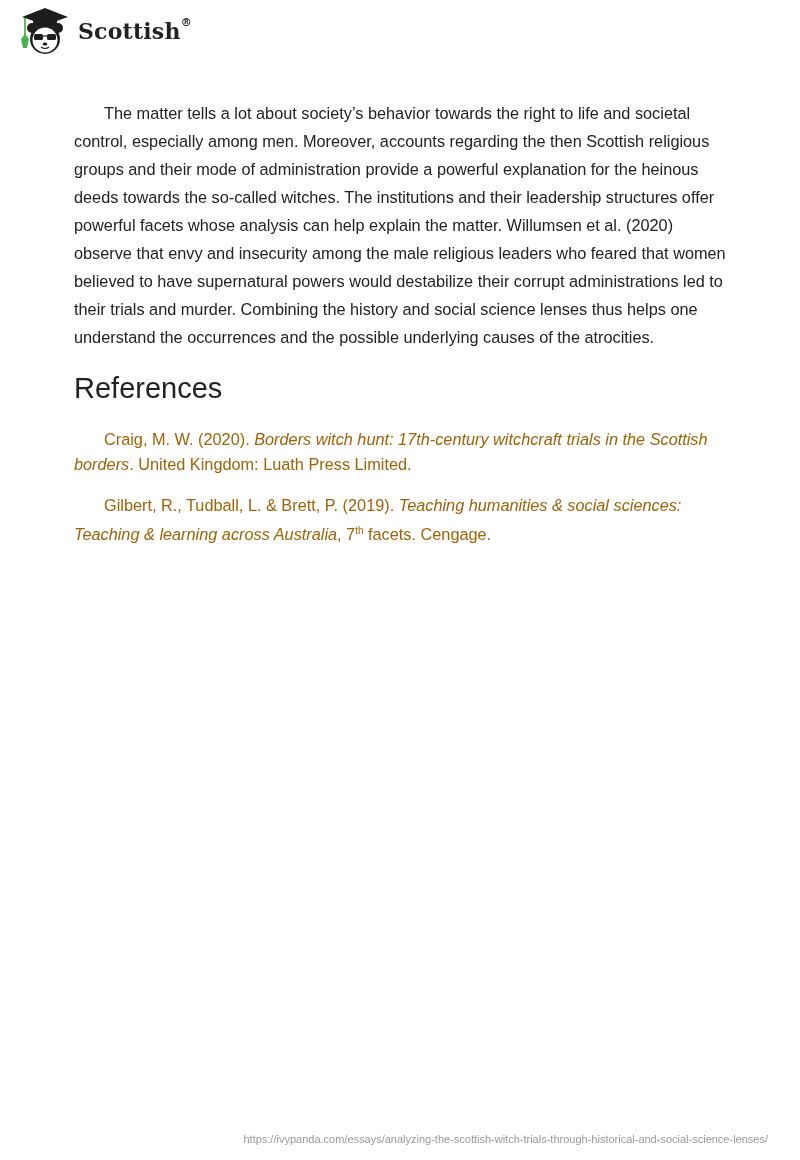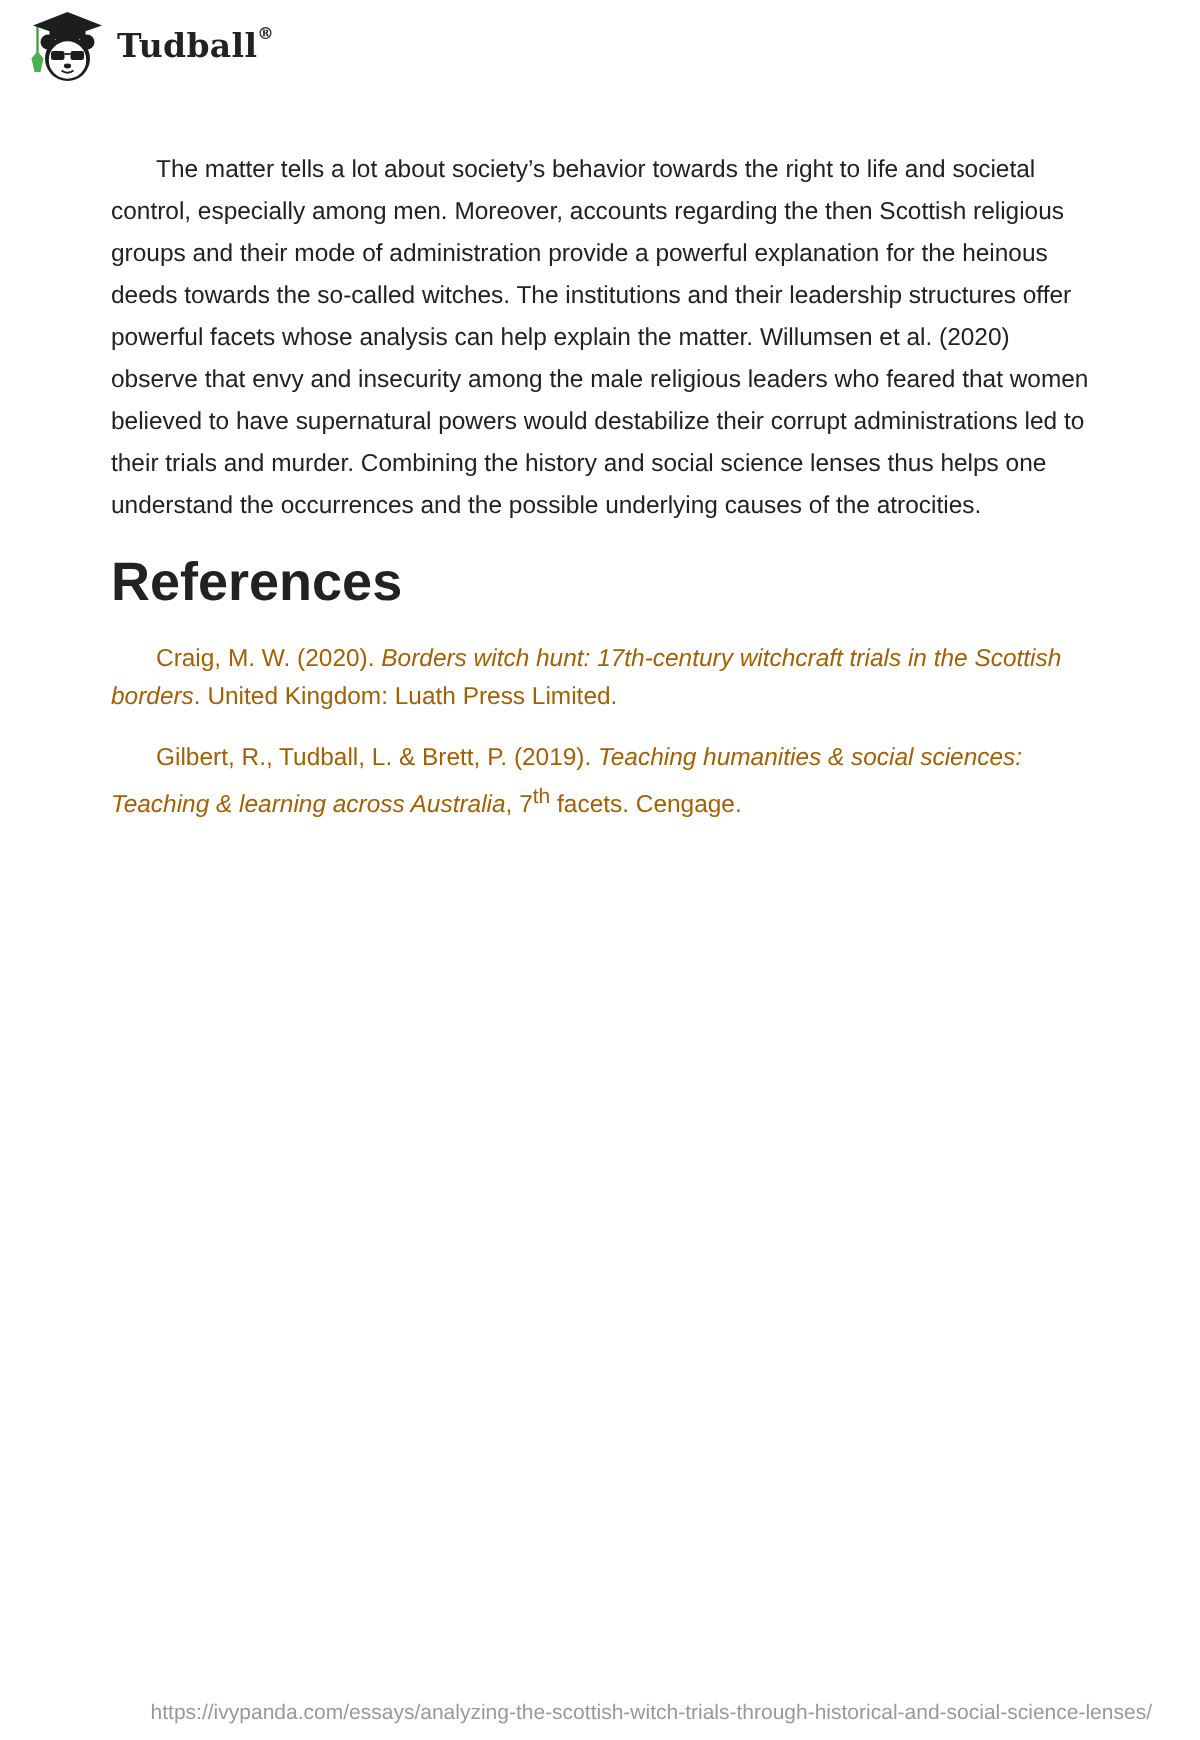--- a/index.html
+++ b/index.html
@@ -5,25 +5,25 @@
     html, body { margin: 0; padding: 0; background: #ffffff; }
     body { width: 800px; height: 1160px; position: relative; overflow: hidden; font-family: "Liberation Sans", sans-serif; color: #222; }
     .header { position: absolute; top: 0; left: 0; width: 800px; height: 60px; }
     .logo { position: absolute; left: 16px; top: 6px; display: flex; align-items: center; }
     .logo-mark { width: 58px; height: 50px; }
     .logo-text { font-family: "DejaVu Serif", serif; font-weight: bold; font-size: 22px; color: #222; margin-left: 4px; letter-spacing: 0.2px; }
     .logo-text sup { font-size: 11px; vertical-align: top; position: relative; top: -2px; }
     .doc-title { position: absolute; right: 32px; top: 14px; font-size: 12.5px; color: #888; }
     .content { position: absolute; left: 74px; top: 99px; width: 660px; }
     p.body { margin: 0; font-size: 16.3px; line-height: 28px; text-indent: 30px; color: #222; }
-    h2.refs { margin: 20px 0 22px 0; font-size: 36px; font-weight: bold; color: #222; line-height: 34px; }
+    h2.refs { margin: 20px 0 22px 0; font-size: 29px; font-weight: normal; color: #222; line-height: 34px; }
     p.ref { margin: 0 0 16px 0; font-size: 16.3px; line-height: 25px; text-indent: 30px; color: #a16207; }
     p.ref i { font-style: italic; }
-    p.ref sup { font-size: 14px; }
-    .footer { position: absolute; right: 32px; top: 1133px; font-size: 14px; color: #999; }
+    p.ref sup { font-size: 10px; }
+    .footer { position: absolute; right: 32px; top: 1133px; font-size: 11px; color: #999; }
   </style>
 </head>
 <body>
 
 <div class="header">
   <div class="logo">
     <svg class="logo-mark" viewBox="0 0 58 50">
 
       <polygon points="6,11 29,2 52,11 29,19" fill="#1d1d1d"></polygon>
       <rect x="17" y="12" width="24" height="8" fill="#1d1d1d"></rect>
@@ -37,21 +37,21 @@
       <circle cx="29" cy="33" r="15" fill="#1d1d1d"></circle>
       <circle cx="29" cy="34" r="12.5" fill="#ffffff"></circle>
 
       <rect x="18" y="28" width="9" height="6" rx="1.5" fill="#1d1d1d"></rect>
       <rect x="31" y="28" width="9" height="6" rx="1.5" fill="#1d1d1d"></rect>
       <line x1="27" y1="30" x2="31" y2="30" stroke="#1d1d1d" stroke-width="1.2"></line>
 
       <ellipse cx="29" cy="38" rx="2.4" ry="1.6" fill="#1d1d1d"></ellipse>
       <path d="M25,41 Q29,44 33,41" stroke="#1d1d1d" stroke-width="1.2" fill="none"></path>
     </svg>
-    <span class="logo-text"><span>Tudball</span><sup>®</sup></span>
+    <span class="logo-text"><span>Scottish</span><sup>®</sup></span>
   </div>
 </div>
 
 <div class="content">
   <p class="body">The matter tells a lot about society’s behavior towards the right to life and societal control, especially among men. Moreover, accounts regarding the then Scottish religious groups and their mode of administration provide a powerful explanation for the heinous deeds towards the so-called witches. The institutions and their leadership structures offer powerful facets whose analysis can help explain the matter. Willumsen et al. (2020) observe that envy and insecurity among the male religious leaders who feared that women believed to have supernatural powers would destabilize their corrupt administrations led to their trials and murder. Combining the history and social science lenses thus helps one understand the occurrences and the possible underlying causes of the atrocities.</p>
 
   <h2 class="refs">References</h2>
 
   <p class="ref">
     <span>Craig, M. W. (2020). </span><i>Borders witch hunt: 17th-century witchcraft trials in the Scottish borders</i><span>. United Kingdom: Luath Press Limited.</span>

